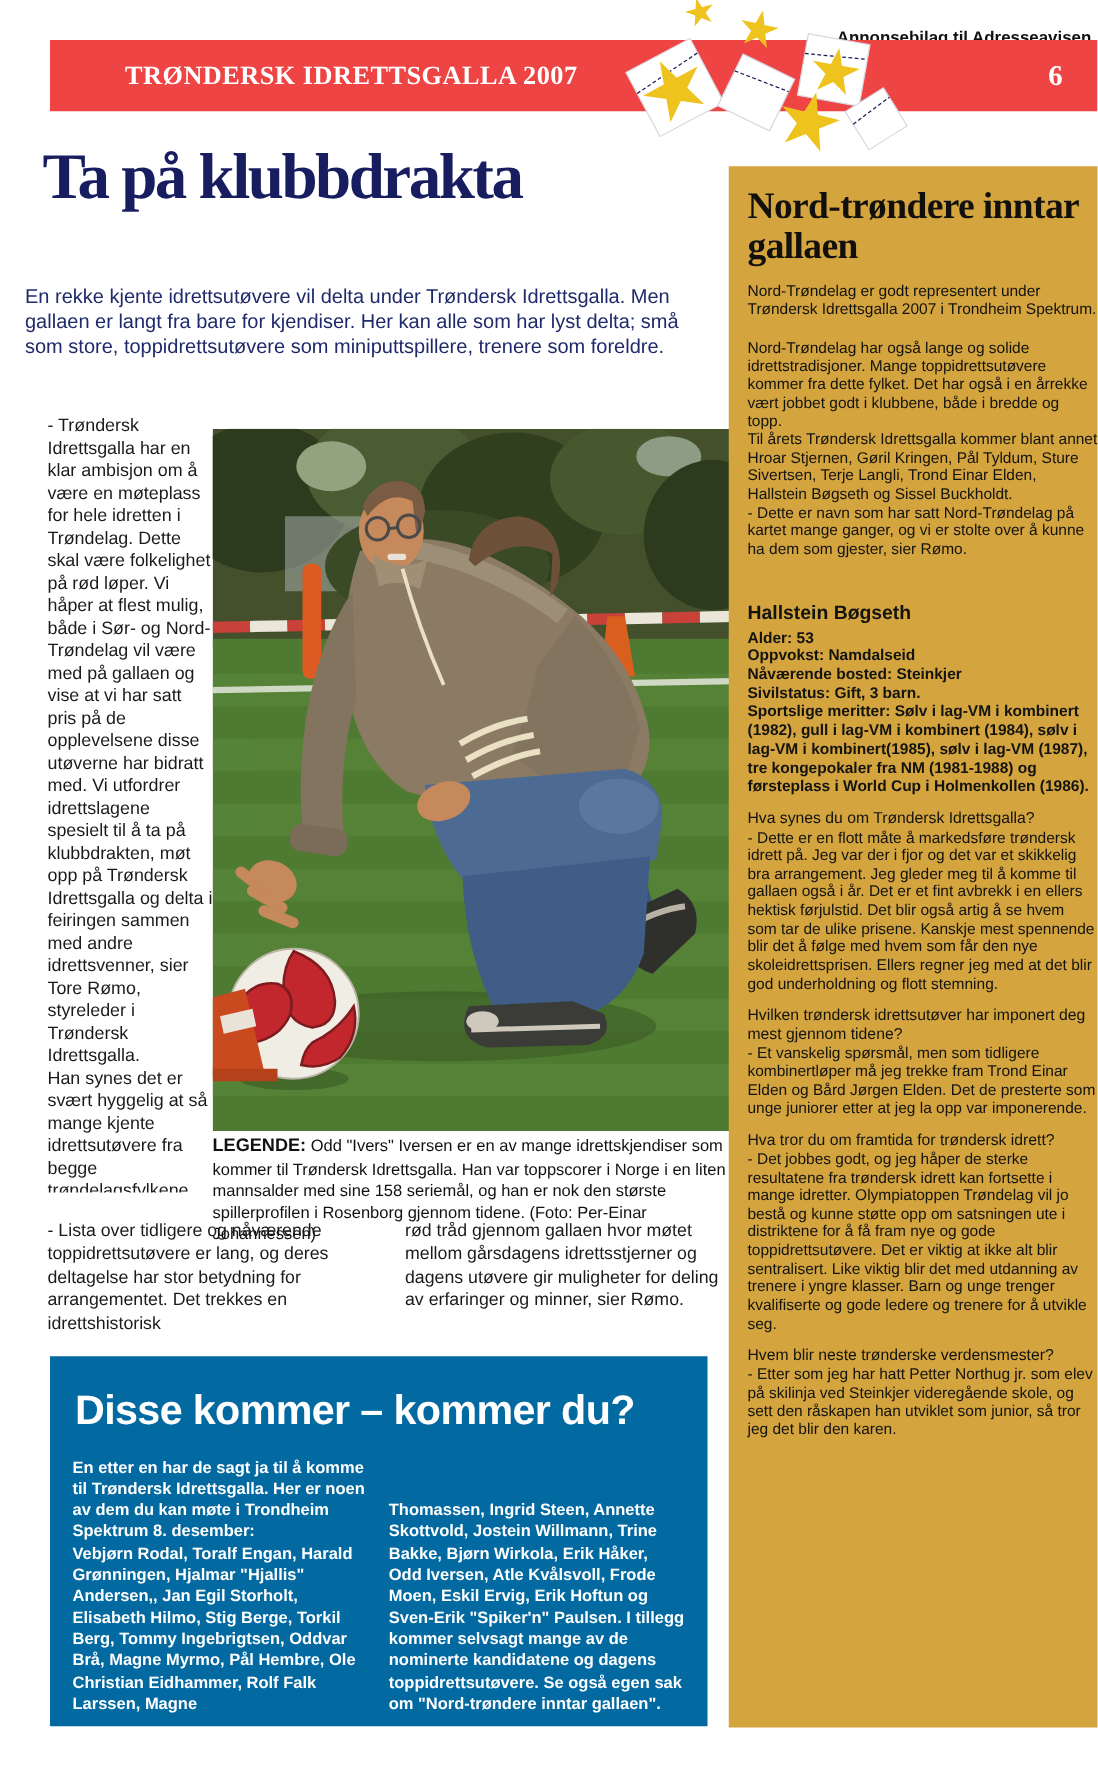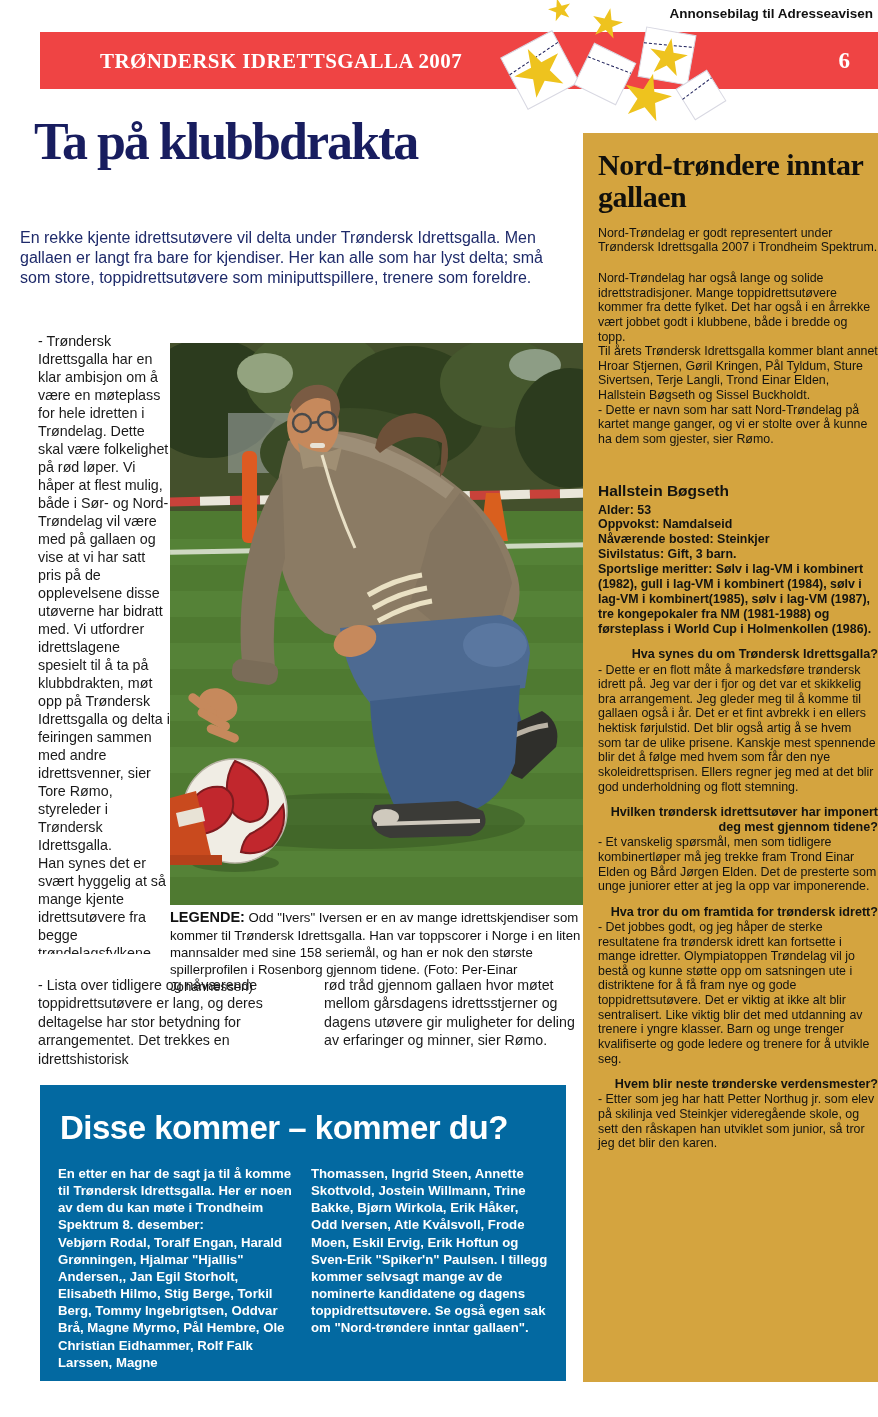--- a/index.html
+++ b/index.html
@@ -1,21 +1,21 @@
 <!DOCTYPE html>
 <html><head>
 <meta charset="utf-8">
 <style>
   html,body{margin:0;padding:0;background:#ffffff;}
   body{width:878px;height:1417px;position:relative;overflow:hidden;
        font-family:"Liberation Sans",sans-serif;color:#1a1a1a;}
   .abs{position:absolute;}
 
   
-  .supplement-note{top:6px;right:5px;font-size:13.5px;font-weight:bold;color:#111;}
+  .supplement-note{top:22px;right:5px;font-size:13.5px;font-weight:bold;color:#111;}
   .masthead-bar{left:40px;top:32px;width:838px;height:57px;background:#ef4444;}
   .masthead-title{left:60px;top:50%;transform:translateY(-50%);position:absolute;
       color:#fff;font-family:"Liberation Serif",serif;font-weight:bold;
       font-size:21px;letter-spacing:.4px;}
   .masthead-page{right:28px;top:50%;transform:translateY(-50%);position:absolute;
       color:#fff;font-family:"Liberation Serif",serif;font-weight:bold;font-size:23px;}
   .stars-svg{left:487px;top:0;z-index:3;}
 
   
   .headline{left:34px;top:116px;width:560px;
@@ -31,35 +31,35 @@
   .caption{left:170px;top:908px;width:428px;font-size:13.2px;line-height:1.3;color:#111;}
   .caption b{font-size:14.5px;}
 
   .outro{left:38px;top:976px;width:552px;display:flex;gap:20px;}
   .outro div{flex:1;font-size:14.2px;line-height:1.3;}
 
   
   .coming-box{left:40px;top:1085px;width:526px;height:296px;background:#0369a1;
       color:#fff;box-sizing:border-box;padding:18px 18px 0 18px;}
   .coming-title{font-size:33px;font-weight:bold;letter-spacing:-.5px;margin:6px 0 18px 2px;}
-  .coming-cols{display:flex;gap:16px;}
+  .coming-cols{display:flex;gap:16px;align-items:flex-end;}
   .coming-cols div{flex:1;font-size:13.2px;line-height:1.3;font-weight:bold;}
 
   
   .sidebar{left:583px;top:133px;width:310px;height:1249px;background:#d4a43f;
       box-sizing:border-box;padding:16px 15px 8px 15px;overflow:hidden;color:#131310;}
   .sb-heading{font-family:"Liberation Serif",serif;font-weight:bold;font-size:30px;
       line-height:1.08;letter-spacing:-.5px;margin-bottom:12px;color:#11100c;}
   .sb-p{font-size:12.4px;line-height:1.18;margin:0;}
   .sb-p.gap{margin-bottom:16px;}
   .sb-profile{margin-top:35px;font-weight:bold;}
   .sb-profile-name{font-size:15.5px;margin-bottom:3px;}
   .sb-profile-line{font-size:12.4px;line-height:1.2;}
   .qa{margin-top:11px;}
-  .qa .q{font-weight:bold;font-size:12.6px;line-height:1.2;text-align:right;}
+  .qa .q{font-weight:normal;font-size:12.6px;line-height:1.2;}
   .qa .a{font-size:12.4px;line-height:1.18;}
 </style>
 </head>
 <body>
 
 <div class="abs supplement-note">Annonsebilag til Adresseavisen</div>
 
 <div class="abs masthead-bar">
   <div class="masthead-title">TRØNDERSK IDRETTSGALLA 2007</div>
   <div class="masthead-page">6</div>

